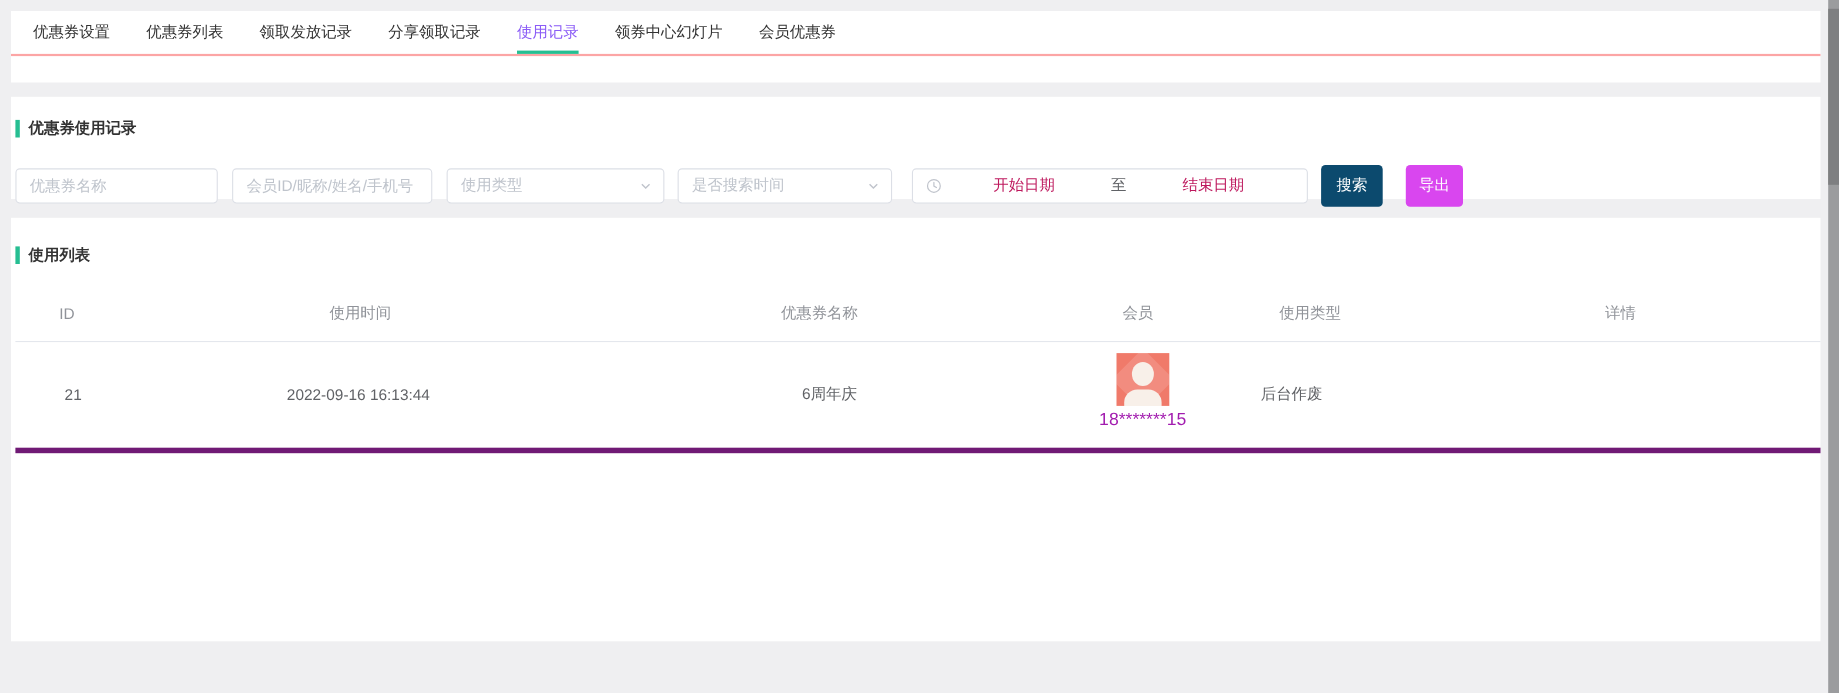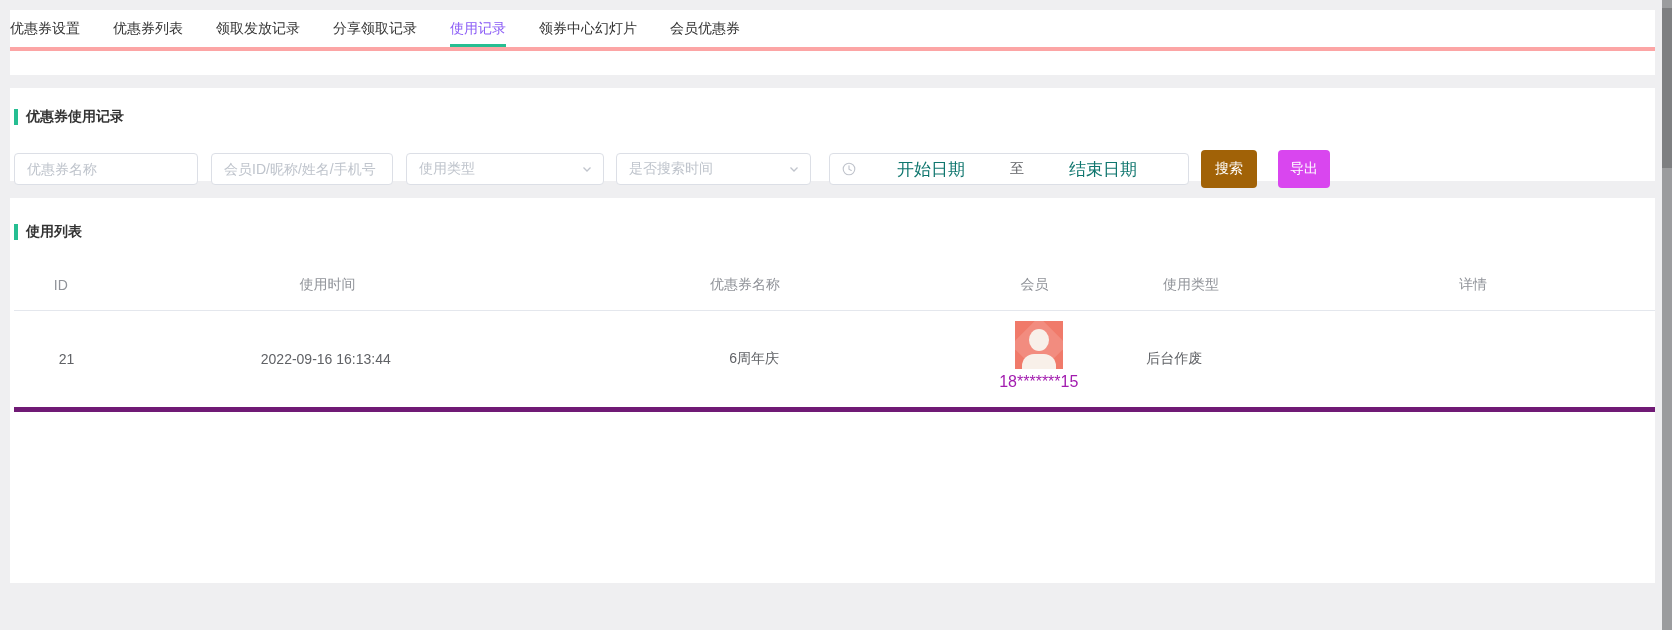--- a/index.html
+++ b/index.html
@@ -2,22 +2,22 @@
 <html><head>
 <meta charset="utf-8">
 <style>
   html,body{margin:0;padding:0;width:1672px;height:630px;overflow:hidden;
     background:#efeff1;font-family:"Liberation Sans","DejaVu Sans",sans-serif;}
   .page{position:absolute;inset:0;background:#efeff1;}
   .content{position:absolute;left:10px;top:0;width:1645px;}
   .card{background:#ffffff;box-sizing:border-box;}
   
   .tabs-card{margin-top:10px;height:65px;}
-  .tabs{display:flex;align-items:stretch;height:41px;
-    border-bottom:4px solid #fca5a5;box-sizing:border-box;}
+  .tabs{display:flex;align-items:stretch;height:41px;padding-left:20px;
+    border-bottom:2px solid #fca5a5;box-sizing:border-box;}
   .tab{display:flex;align-items:center;margin-right:33px;font-size:14px;color:#333;
     cursor:pointer;border-bottom:3px solid transparent;padding-top:3px;box-sizing:border-box;}
   .tab.active{color:#8b5cf6;border-bottom-color:#26BE92;}
   
   .section-title{display:flex;align-items:center;font-size:14px;font-weight:bold;color:#333;}
   .accent-bar{display:inline-block;width:4px;height:16px;background:#26BE92;margin-right:8px;}
   
   .filter-card{margin-top:13px;height:93px;padding:20px 0 0 4px;}
   .filter-row{display:flex;align-items:center;margin-top:24px;}
   .ipt{height:32px;box-sizing:border-box;border:1px solid #dcdfe6;border-radius:4px;
@@ -27,25 +27,25 @@
   .w182{width:182px;margin-right:13px;}
   .select{height:32px;box-sizing:border-box;border:1px solid #dcdfe6;border-radius:4px;
     display:flex;align-items:center;justify-content:space-between;padding:0 10px 0 12px;
     background:#fff;cursor:pointer;}
   .sel1{width:198px;margin-right:12px;}
   .sel2{width:195px;margin-right:18px;}
   .select .ph{font-size:14px;color:#bfc4cc;}
   .daterange{width:360px;height:32px;box-sizing:border-box;border:1px solid #dcdfe6;
     border-radius:4px;display:flex;align-items:center;padding:0 10px 0 12px;
     margin-right:12px;background:#fff;cursor:pointer;}
-  .daterange .dph{flex:1;text-align:center;font-size:17px;color:#0f766e;}
+  .daterange .dph{flex:1;text-align:center;font-size:14px;color:#be185d;}
   .daterange .sep{font-size:14px;color:#606266;padding:0 4px;}
   .btn{height:38px;border:none;border-radius:4px;color:#fff;font-size:14px;
     cursor:pointer;font-family:inherit;}
-  .btn.search{width:56px;background:#a16207;margin-right:21px;}
+  .btn.search{width:56px;background:#0c4a6e;margin-right:21px;}
   .btn.export{width:52px;background:#d946ef;}
   
   .list-card{margin-top:17px;height:385px;padding:25px 0 0 4px;}
   .thead{display:flex;align-items:center;height:50px;margin-top:19px;
     border-bottom:1px solid #e4e7ed;gap:36px;}
   .th{font-size:14px;color:#909399;text-align:center;}
   .trow{display:flex;align-items:center;height:96px;border-bottom:5px solid #701a75;}
   .td{font-size:14px;color:#606266;text-align:center;}
   .c-id{width:6.4%;}
   .c-time{width:25.2%;}

